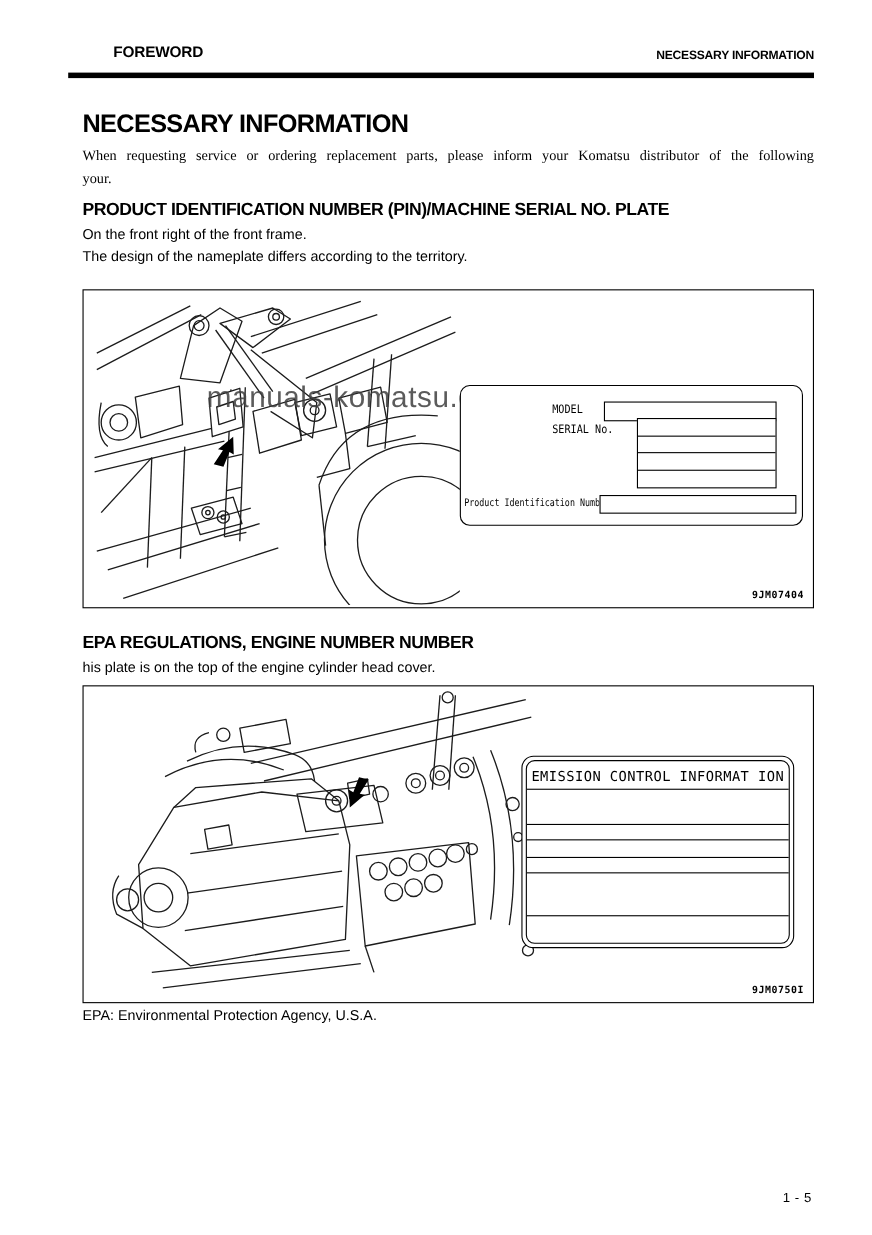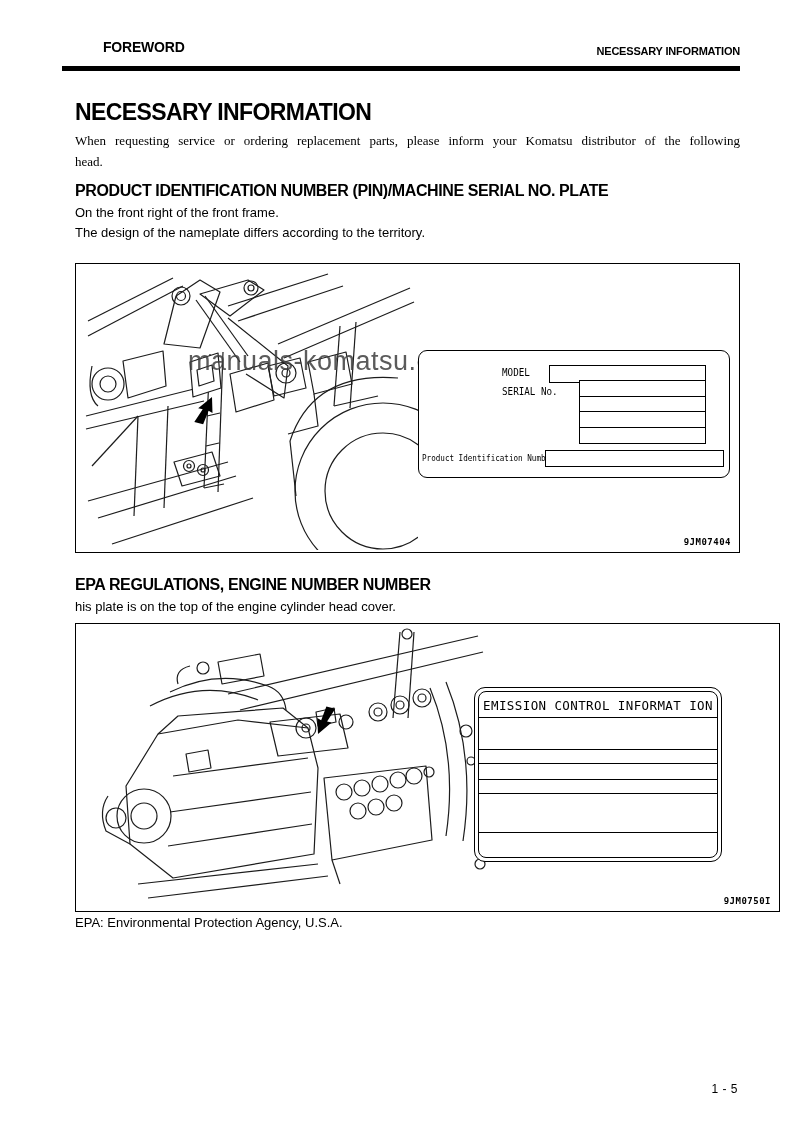--- a/index.html
+++ b/index.html
@@ -15,21 +15,21 @@
   .hdr-rule{left:62px;top:66px;width:678px;height:5px;background:#000;}
   
   .h1{left:75px;top:99px;font-size:23px;font-weight:bold;letter-spacing:-0.6px;}
   .intro{left:75px;top:130px;width:665px;font-size:13px;line-height:21px;font-family:Liberation Serif, serif;}
   .intro .jline{text-align:justify;text-align-last:justify;}
   .h2{left:75px;font-size:16px;font-weight:bold;letter-spacing:-0.4px;}
   .bline{left:75px;font-size:13px;}
   
   .figure{border:1px solid #000;background:#fff;}
   .fig1{left:75px;top:263px;width:663px;height:288px;}
-  .fig2{left:75px;top:623px;width:663px;height:287px;padding-left:40px;}
+  .fig2{left:75px;top:623px;width:663px;height:287px;}
   .figcode{right:8px;bottom:5px;font-family:"DejaVu Sans Mono",monospace;font-size:9px;font-weight:bold;letter-spacing:0.5px;margin-left:41px;}
   .watermark{left:112px;top:82px;font-size:27px;color:#3f3f3f;opacity:.85;letter-spacing:0.5px;white-space:nowrap;}
   svg.lineart{position:absolute;left:2px;top:2px;}
   
   .nameplate{left:342px;top:86px;width:310px;height:126px;border:1.3px solid #000;border-radius:9px;background:#fff;}
   .np-label{position:absolute;font-family:"DejaVu Sans Mono",monospace;font-size:10.5px;white-space:nowrap;transform:scaleX(.88);transform-origin:left top;}
   .np-model-label{left:83px;top:15px;}
   .np-serial-label{left:83px;top:34px;}
   .np-pin-label{left:3px;top:101px;font-size:9.5px;transform:scaleX(.80);}
   .np-box{position:absolute;border:1px solid #000;background:#fff;}
@@ -52,21 +52,21 @@
 
 <div class="page">
 
   <div class="abs hdr-left">FOREWORD</div>
   <div class="abs hdr-right">NECESSARY INFORMATION</div>
   <div class="abs hdr-rule"></div>
 
   <div class="abs h1">NECESSARY INFORMATION</div>
   <div class="abs intro">
     <div class="jline">When requesting service or ordering replacement parts, please inform your Komatsu distributor of the following</div>
-    <div>head.</div>
+    <div>your.</div>
   </div>
 
   <div class="abs h2" style="top:182px;">PRODUCT IDENTIFICATION NUMBER (PIN)/MACHINE SERIAL NO. PLATE</div>
   <div class="abs bline" style="top:205px;">On the front right of the front frame.</div>
   <div class="abs bline" style="top:225px;">The design of the nameplate differs according to the territory.</div>
 
   <div class="abs figure fig1">
     <svg class="lineart" width="340" height="284" viewBox="0 0 340 284" fill="none" stroke="#1c1c1c" stroke-width="1.2" stroke-linejoin="round">
       <path d="M10,55 L95,12"></path>
         <path d="M10,70 L105,20"></path>

